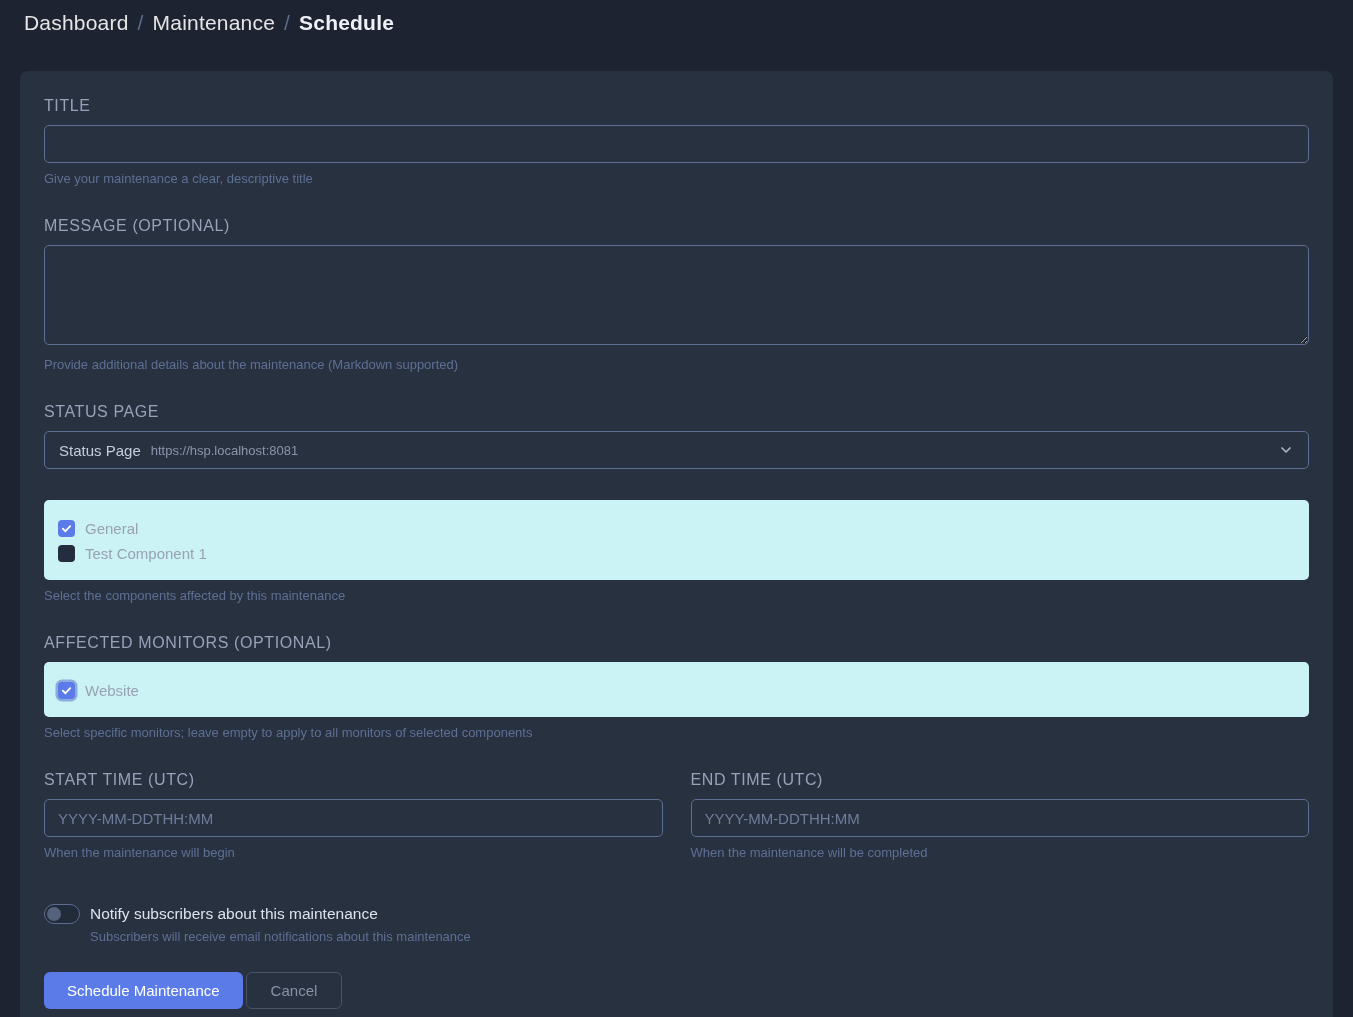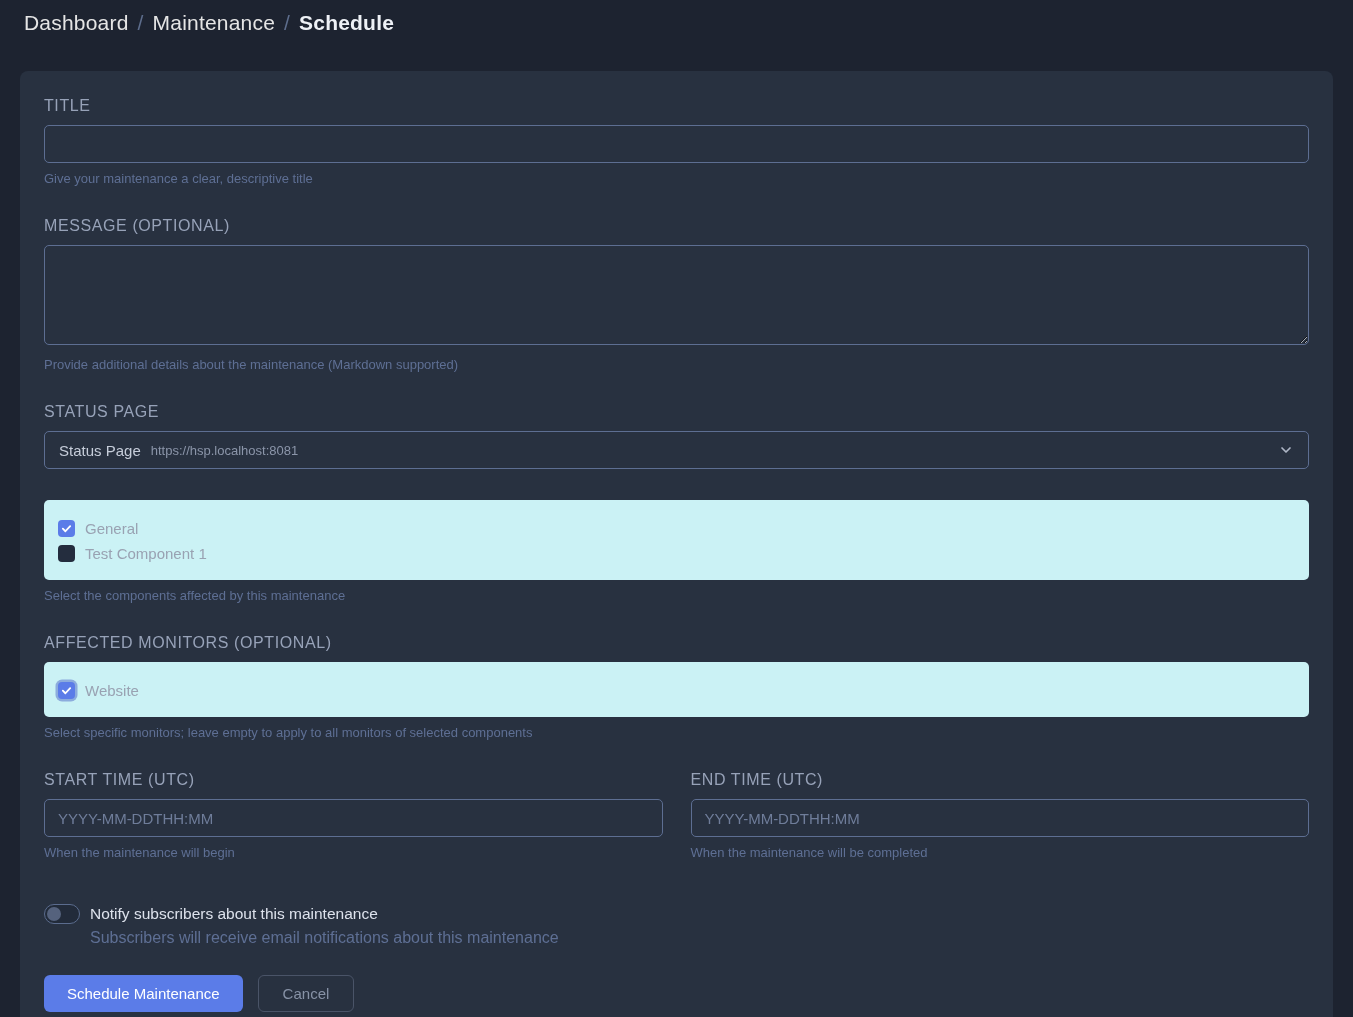--- a/index.html
+++ b/index.html
@@ -149,26 +149,26 @@
     background: #55627d;
   }
   .notify-texts { margin-left: 10px; }
   .notify-label {
     font-size: 15.5px;
     color: #dde2ec;
     line-height: 22px;
   }
   .notify-helper {
     margin-top: 4px;
-    font-size: 16px;
+    font-size: 13px;
     color: #5e6f94;
   }
 
   
-  .actions-row { margin-top: 28px; display: flex; gap: 15px; }
+  .actions-row { margin-top: 28px; display: flex; gap: 3px; }
   .btn {
     height: 37px;
     border-radius: 6px;
     font-size: 15px;
     font-family: "Liberation Sans", sans-serif;
     cursor: pointer;
     display: inline-flex;
     align-items: center;
     justify-content: center;
   }

